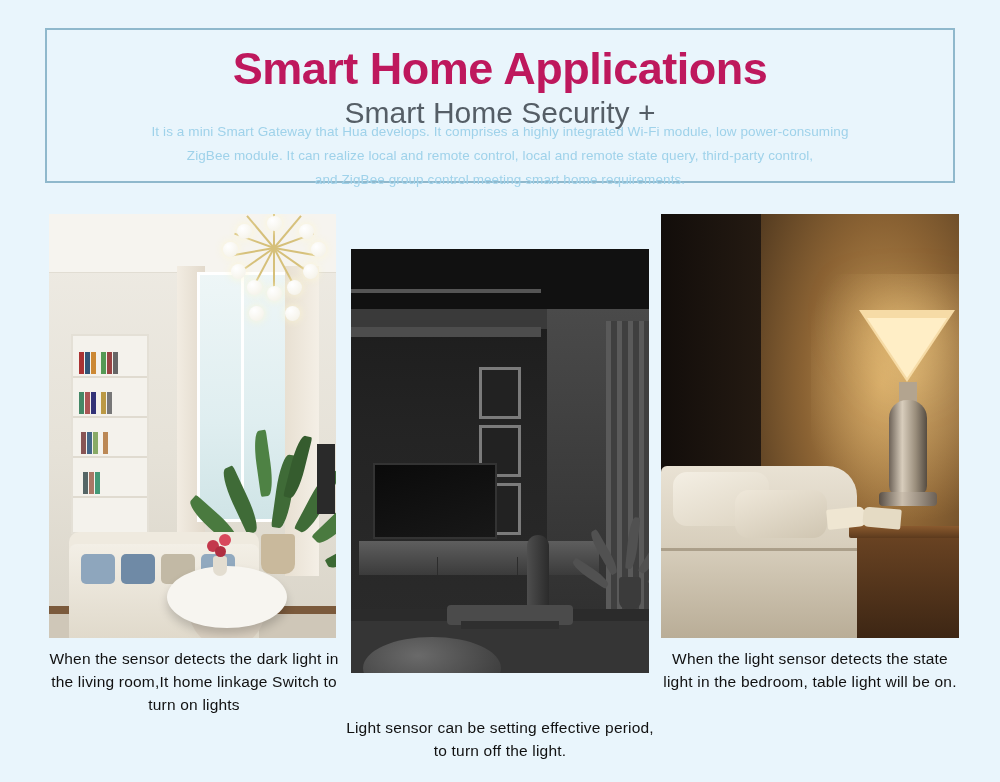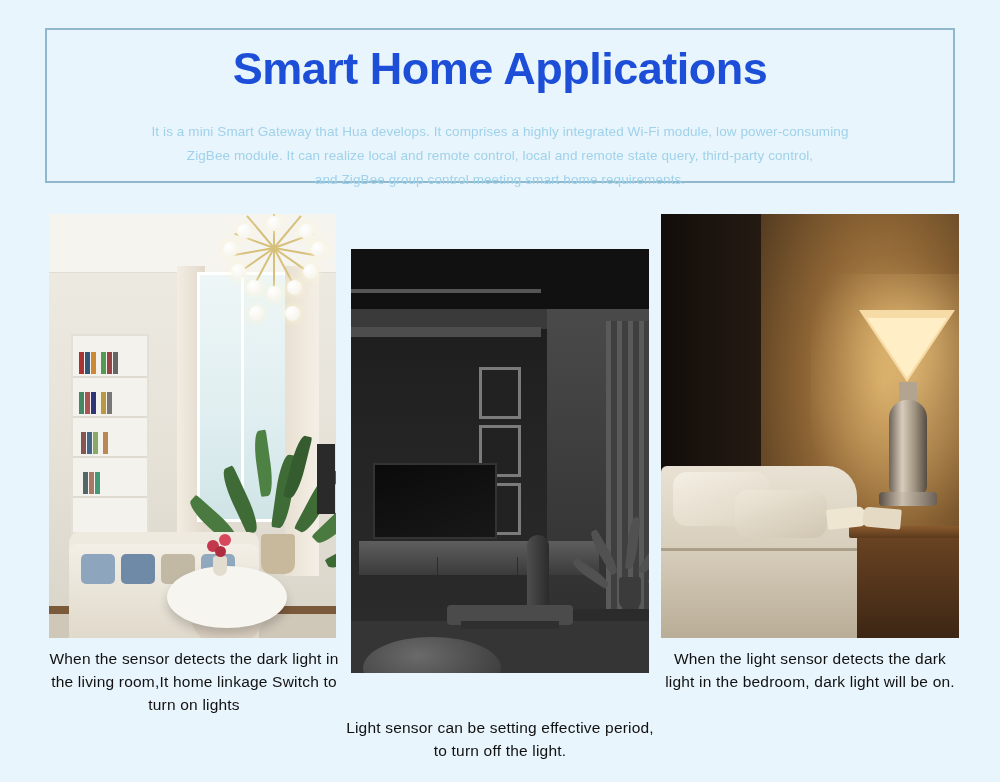--- a/index.html
+++ b/index.html
@@ -40,21 +40,21 @@
   }
 
   .title {
     position: absolute;
     left: 0;
     top: 31px;
     width: 1000px;
     text-align: center;
     font-size: 45px;
     font-weight: bold;
-    color: #1d4ed8;
+    color: #be185d;
     letter-spacing: -0.5px;
     font-family: "Liberation Sans", sans-serif;
     margin-top: 12px;
   }
   
   .title-mask-left, .title-mask-right {
     position: absolute;
     top: 40px;
     height: 48px;
     width: 26px;
@@ -218,20 +218,21 @@
 <div class="ghost-text">It is a mini Smart Gateway that Hua develops. It comprises a highly integrated Wi-Fi module, low power-consuming
 ZigBee module. It can realize local and remote control, local and remote state query, third-party control,
 and ZigBee group control meeting smart home requirements.</div>
 
 <div class="title-mask-left"></div>
 <div class="title-mask-right"></div>
 
 <h1 class="title">Smart Home Applications</h1>
 
 <div class="subtitle">
+  <span>Smart Home Security +</span>
 </div>
 
 <div class="panel panel-1">
   <div class="lr-wall"></div>
   <div class="lr-ceiling"></div>
 
   <div class="lr-curtain-l"></div>
   <div class="lr-window"></div>
   <div class="lr-winframe"></div>
   <div class="lr-winbar"></div>
@@ -381,13 +382,13 @@
     <div class="bd-bookL"></div>
     <div class="bd-bookR"></div>
   </div>
 
   <div class="lamp-shade"></div>
   <div class="lamp-shade-i"></div>
   <div class="lamp-neck"></div>
   <div class="lamp-body"></div>
   <div class="lamp-base"></div>
 </div>
-<div class="caption cap-3">When the light sensor detects the dark light in the bedroom, dark light will be on.</div>
+<div class="caption cap-3">When the light sensor detects the state light in the bedroom, table light will be on.</div>
 
 </body></html>

